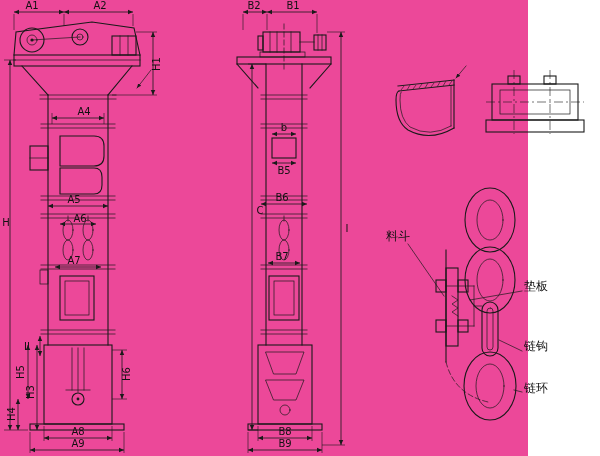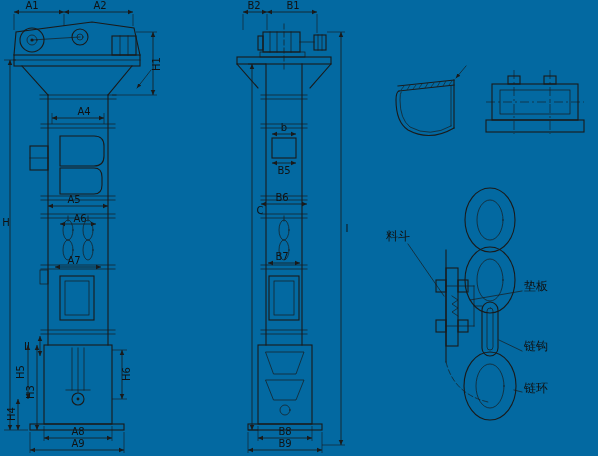--- a/index.html
+++ b/index.html
@@ -1,16 +1,16 @@
 <!DOCTYPE html>
 <html><head>
 <meta charset="utf-8">
 <style>
   html,body{margin:0;padding:0;background:#fff;}
-  .stage{position:relative;width:598px;height:456px;background:#0369a1;font-family:"DejaVu Sans",sans-serif;}
+  .stage{position:relative;width:528px;height:456px;background:#ec4899;font-family:"DejaVu Sans",sans-serif;}
   svg{display:block;}
   .ln{fill:none;stroke:#1a1a1a;stroke-width:1.1;stroke-linecap:square;}
   .tn{fill:none;stroke:#1a1a1a;stroke-width:.7;stroke-linecap:square;}
   .xt{fill:none;stroke:#1a1a1a;stroke-width:.6;}
   .dl{fill:none;stroke:#1a1a1a;stroke-width:.8;marker-start:url(#arr);marker-end:url(#arr);}
   .dsh{stroke-dasharray:5 3;}
   .dd{stroke-dasharray:9 3 2 3;}
   text.dim{font:10px "DejaVu Sans",sans-serif;fill:#111;}
   text.cjk{font:12px "DejaVu Sans",sans-serif;fill:#111;}
 </style>

